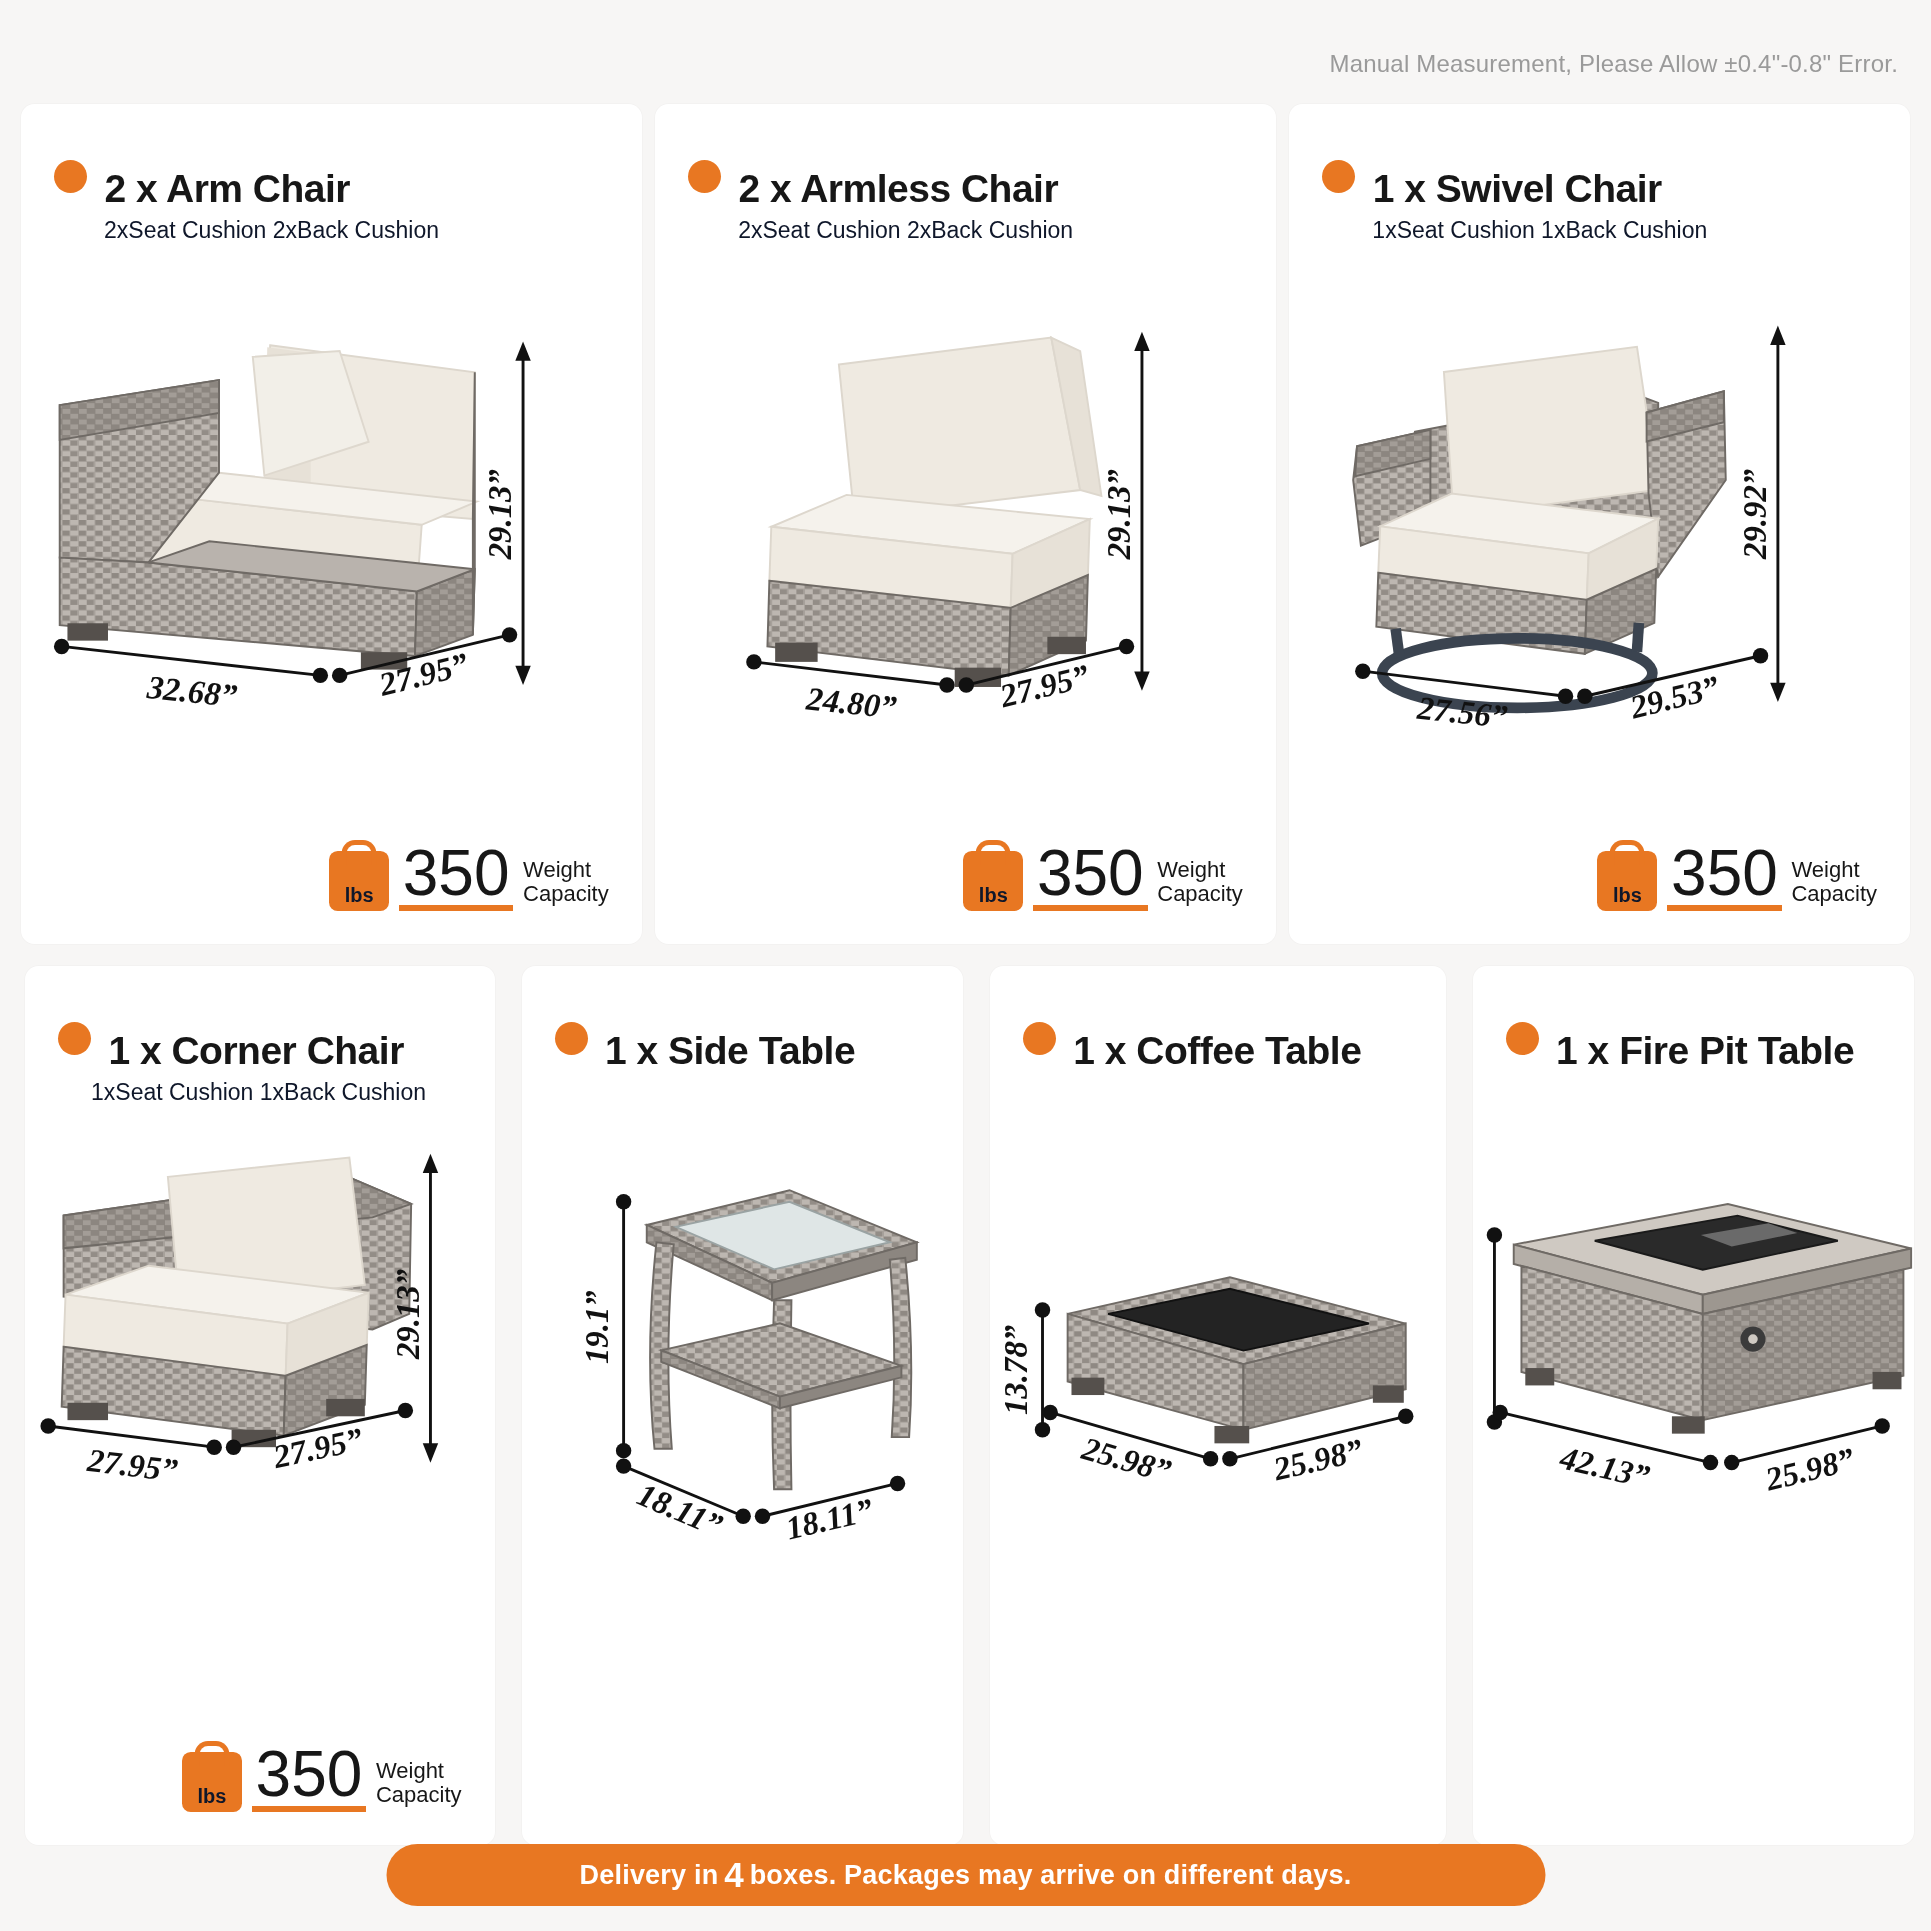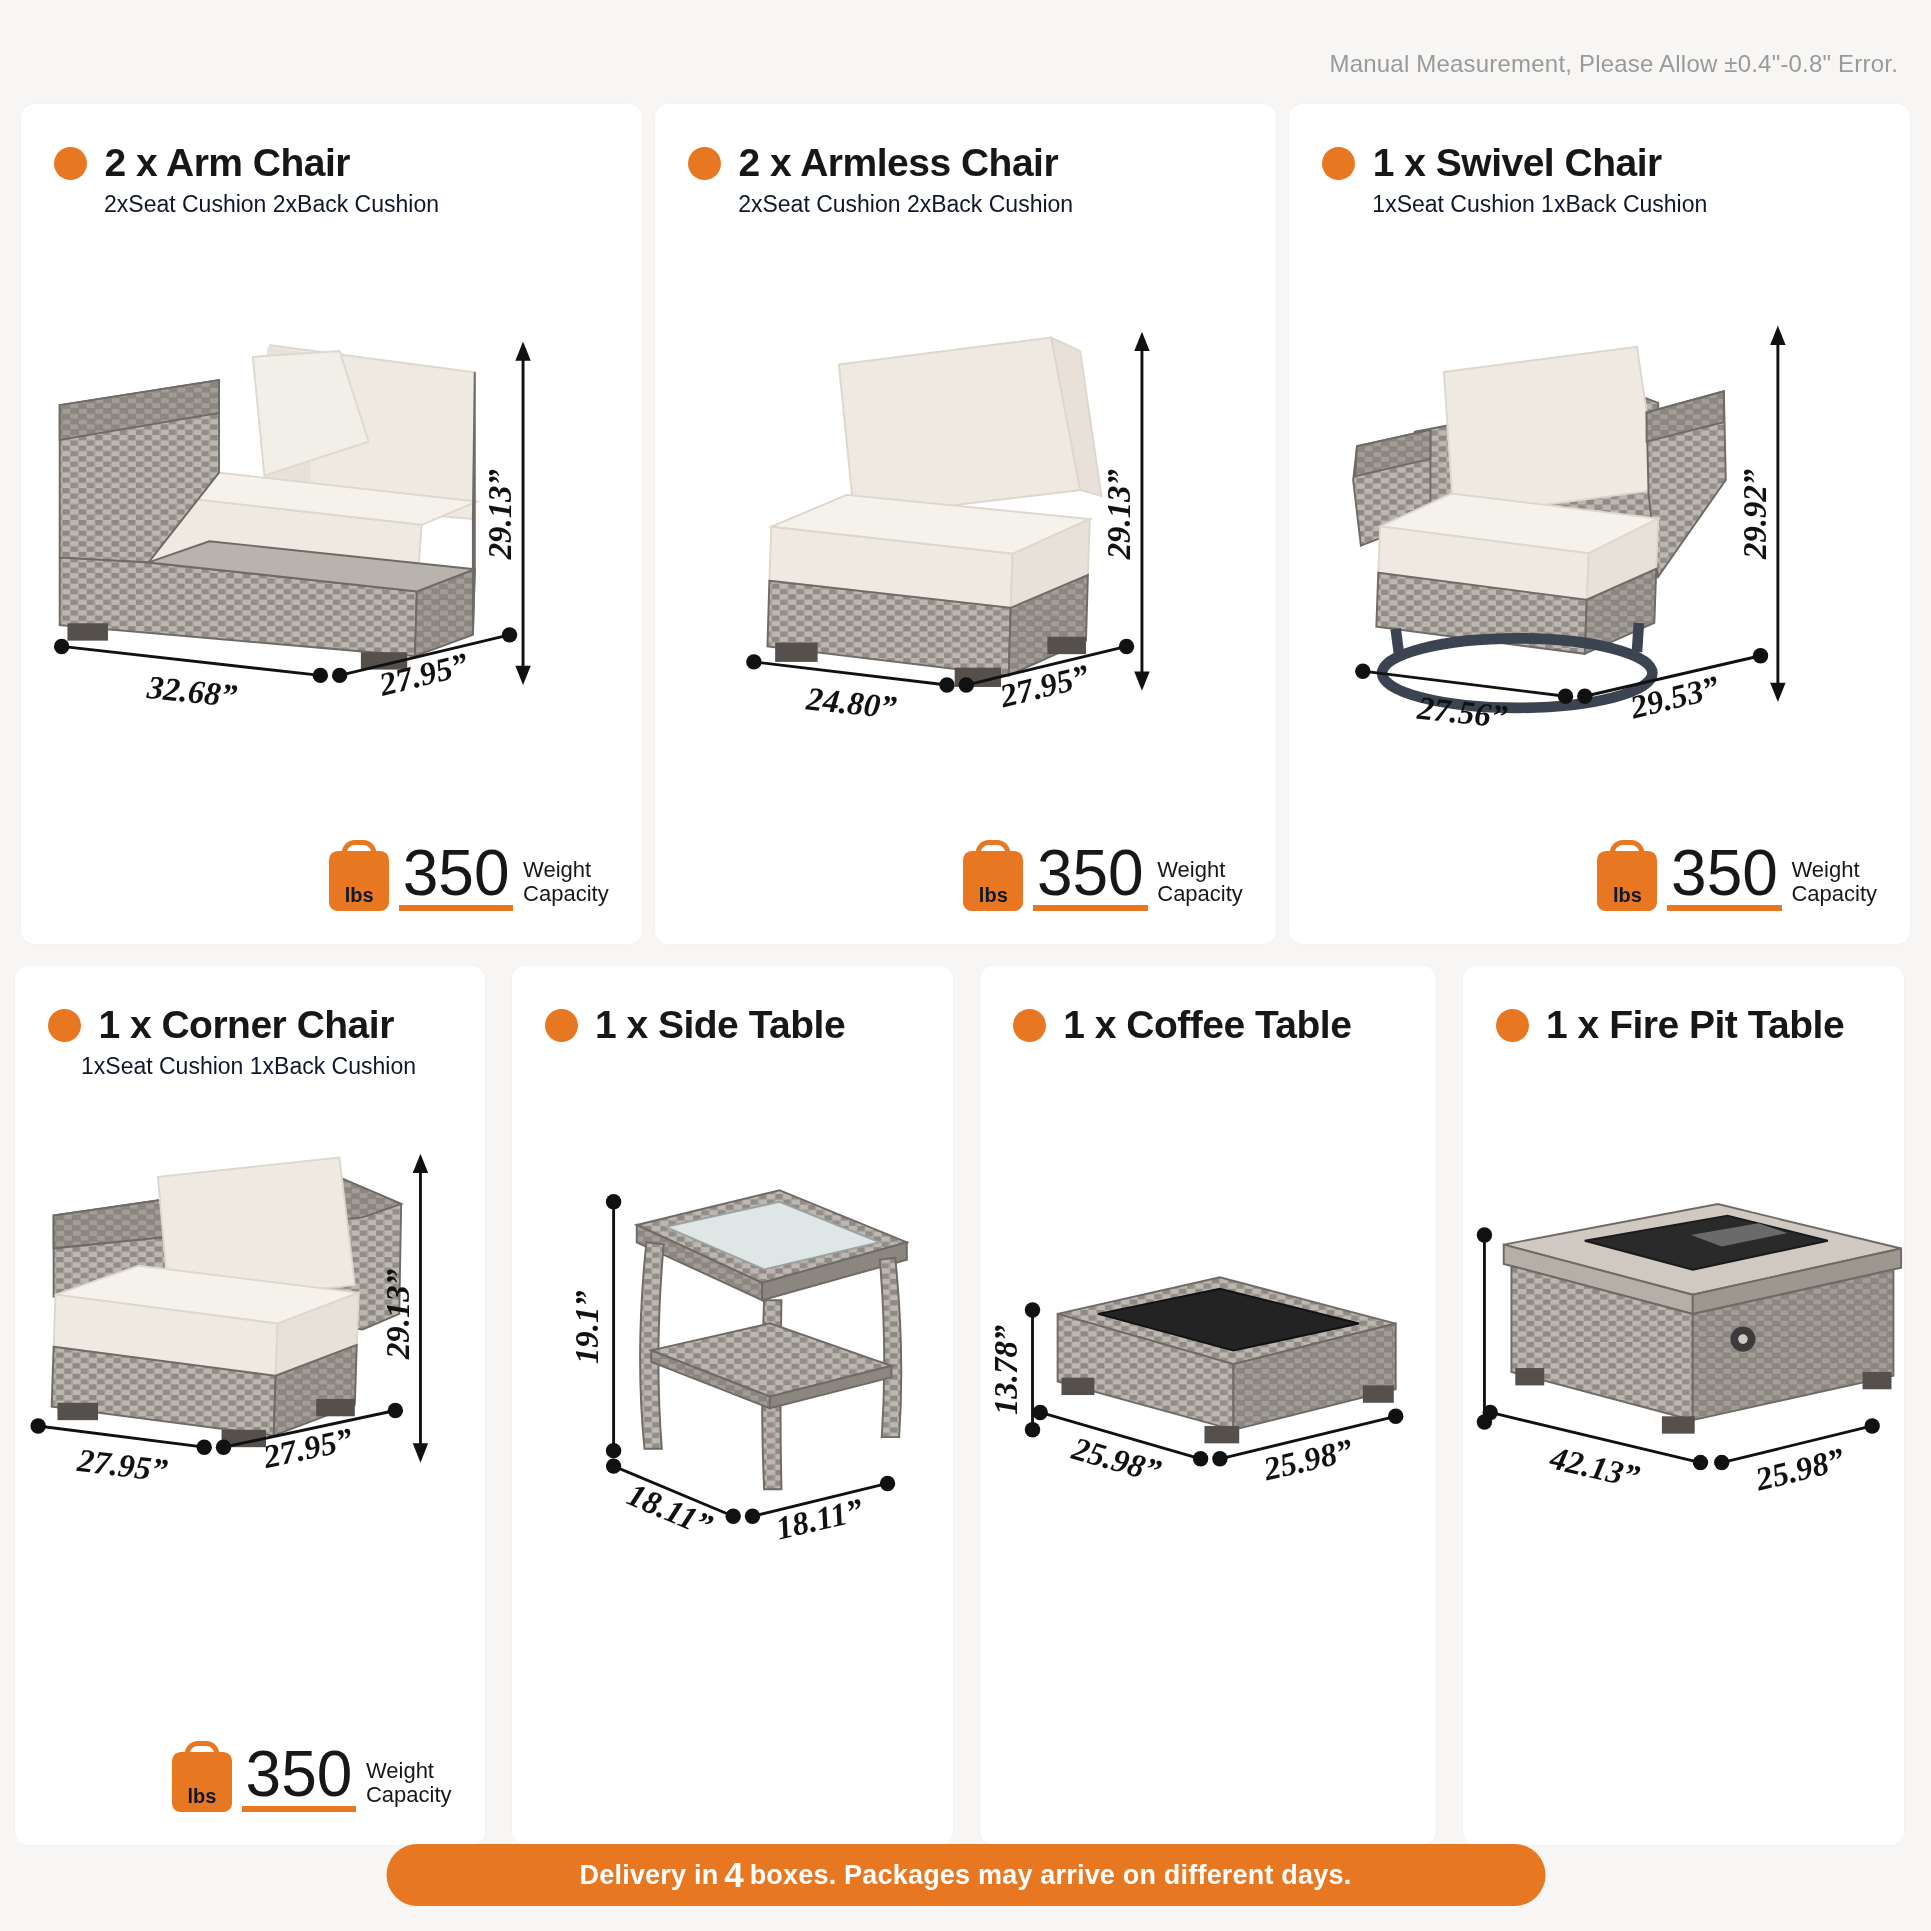--- a/index.html
+++ b/index.html
@@ -26,21 +26,21 @@
   }
   .grid-row-1 {
     position: absolute;
     top: 104px; left: 21px;
     width: 1889px; height: 840px;
     display: flex;
     gap: 13.5px;
   }
   .grid-row-2 {
     position: absolute;
-    top: 966px; left: 15px;
+    top: 966px; left: 25px;
     width: 1889px; height: 879px;
     display: flex;
     gap: 27px;
   }
   .card {
     background: #ffffff;
     border-radius: 13.5px;
     position: relative;
     overflow: hidden;
     box-shadow: 0 0 0 1px rgba(0,0,0,0.015);
@@ -66,20 +66,21 @@
     border-radius: 50%;
     background: #e87722;
     flex: 0 0 auto;
   }
   .title {
     font-size: 39px;
     font-weight: bold;
     color: #171717;
     letter-spacing: -0.5px;
     white-space: nowrap;
+    margin-top: 26px;
   }
   .subtitle {
     margin-top: 5.8px;
     padding-left: 50px;
     font-size: 23px;
     color: #0f172a;
     white-space: nowrap;
   }
   .card.corner .subtitle { padding-left: 33px; }
 

